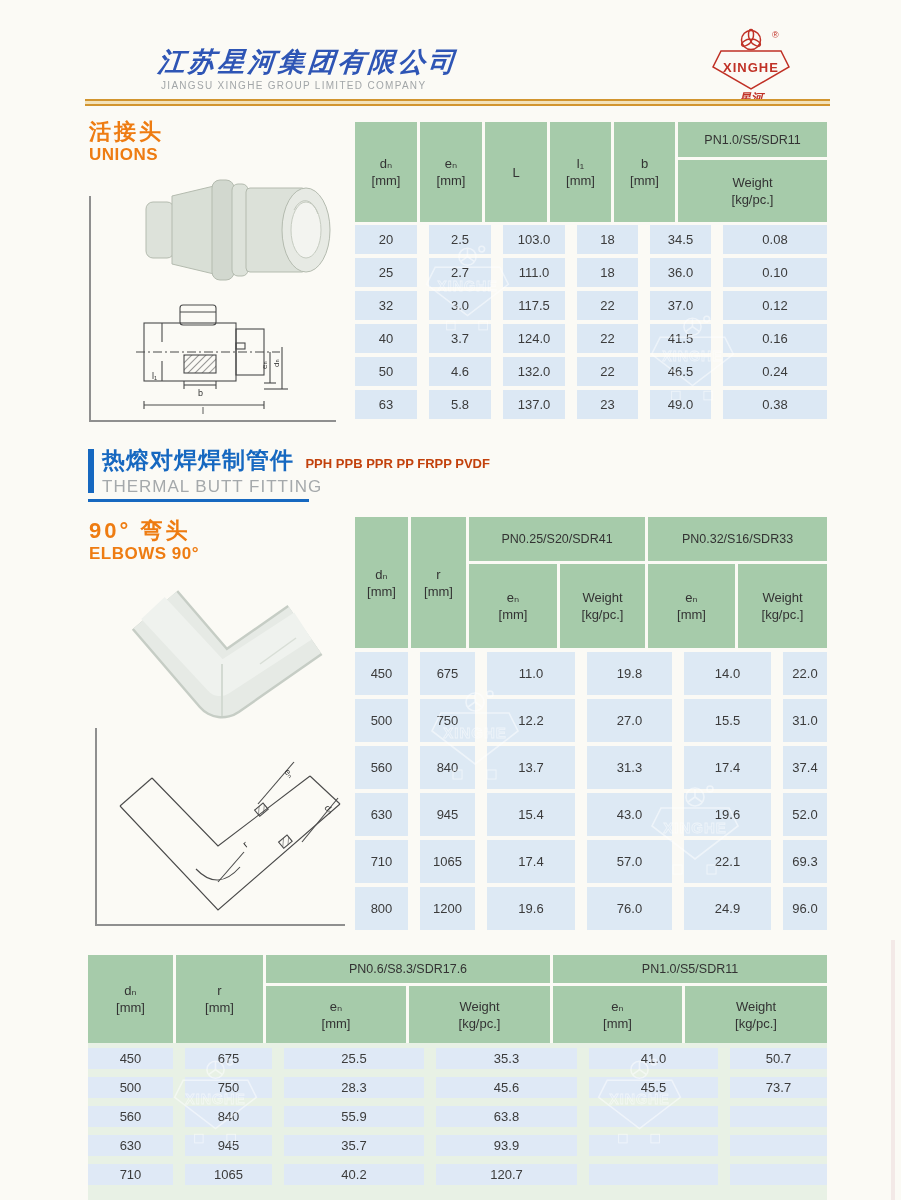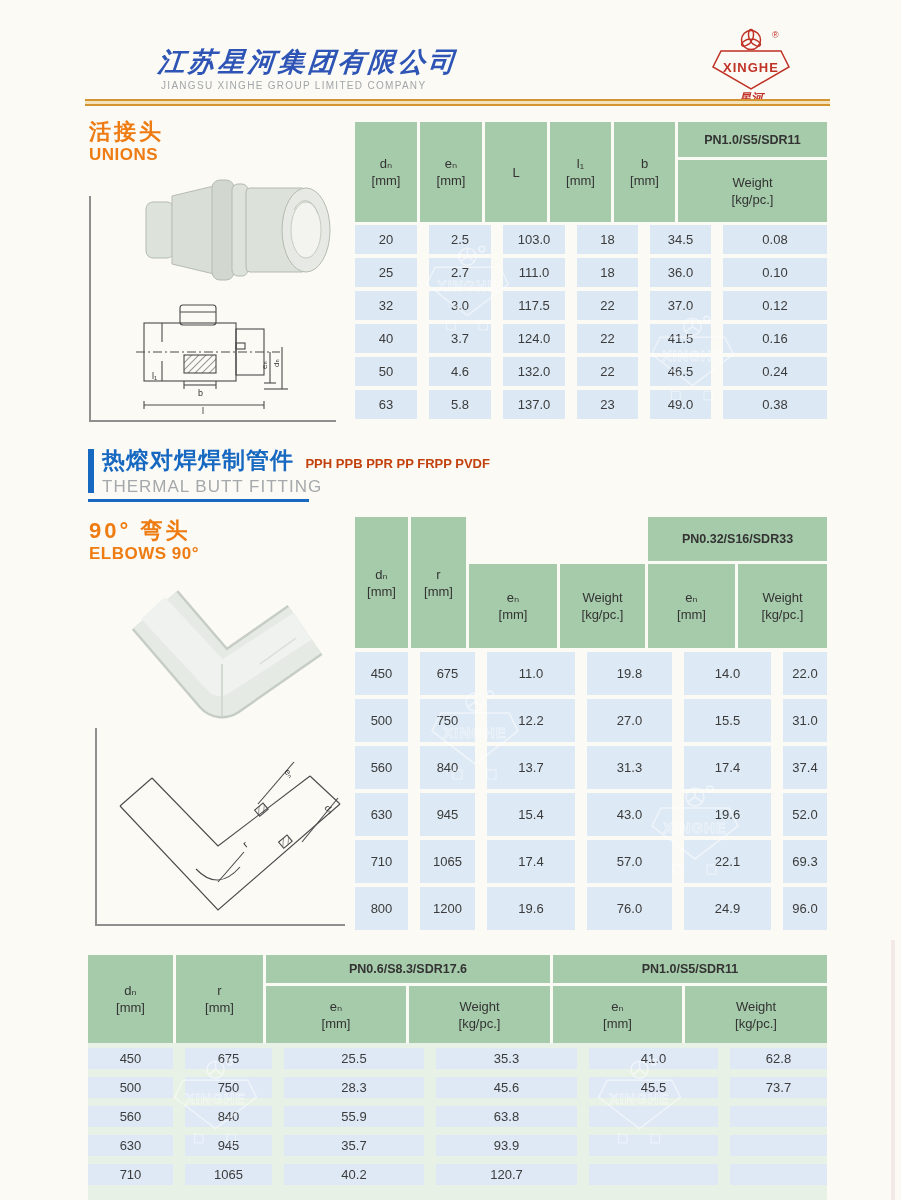--- a/index.html
+++ b/index.html
@@ -24,21 +24,21 @@
   .thermal-cn{color:#1668c0;font-size:23px;font-weight:bold;letter-spacing:1px;}
   .thermal-mat{color:#c2410c;font-size:13px;font-weight:bold;margin-left:7px;}
   .thermal-en{color:#a5a9ab;font-size:17px;letter-spacing:1px;margin-top:1px;}
   .thermal-ul{background:#1668c0;}
 
   
   .table{position:absolute;}
   .thead{display:grid;gap:3px;}
   .hcell{background:#a6cbaa;display:flex;flex-direction:column;align-items:center;justify-content:center;
          font-size:13px;color:#333;line-height:17px;text-align:center;}
-  .pn-cell{background:#a6cbaa;display:flex;align-items:center;justify-content:center;font-size:12.5px;color:#333;font-weight:bold;}
+  .pn-cell{background:#a6cbaa;display:flex;align-items:center;justify-content:center;font-size:12.5px;color:#333;}
   .trow{display:grid;gap:12px;}
   .tcell{display:flex;align-items:center;justify-content:center;font-size:13px;color:#3b3b3b;}
 
   .t1{left:355px;top:122px;width:472px;}
   .t1 .thead,.t1 .trow{grid-template-columns:62px 62px 62px 61px 61px 1fr;}
   .t1 .thead{height:100px;}
   .t1 .hlast{display:flex;flex-direction:column;gap:3px;}
   .t1 .pn-cell{height:35px;}
   .t1 .wt-cell{flex:1;}
   .t1 .tbody{margin-top:3px;}
@@ -273,20 +273,21 @@
   <div class="table t2">
     <div class="thead">
       <div class="hcell" style="grid-column:1;grid-row:1/3">
           <span>dₙ</span>
           <span>[mm]</span>
         </div>
       <div class="hcell" style="grid-column:2;grid-row:1/3">
           <span>r</span>
           <span>[mm]</span>
         </div>
+      <div class="pn-cell" style="grid-column:3/5;grid-row:1">PN0.25/S20/SDR41</div>
       <div class="pn-cell" style="grid-column:5/7;grid-row:1">PN0.32/S16/SDR33</div>
       <div class="hcell" style="grid-column:3;grid-row:2">
           <span>eₙ</span>
           <span>[mm]</span>
         </div>
       <div class="hcell" style="grid-column:4;grid-row:2">
           <span>Weight</span>
           <span>[kg/pc.]</span>
         </div>
       <div class="hcell" style="grid-column:5;grid-row:2">
@@ -379,21 +380,21 @@
           <span>[kg/pc.]</span>
         </div>
     </div>
     <div class="tbody">
         <div class="trow">
           <div class="tcell">450</div>
           <div class="tcell">675</div>
           <div class="tcell">25.5</div>
           <div class="tcell">35.3</div>
           <div class="tcell">41.0</div>
-          <div class="tcell">62.8</div>
+          <div class="tcell">50.7</div>
         </div>
         <div class="trow">
           <div class="tcell">500</div>
           <div class="tcell">750</div>
           <div class="tcell">28.3</div>
           <div class="tcell">45.6</div>
           <div class="tcell">45.5</div>
           <div class="tcell">73.7</div>
         </div>
         <div class="trow">

